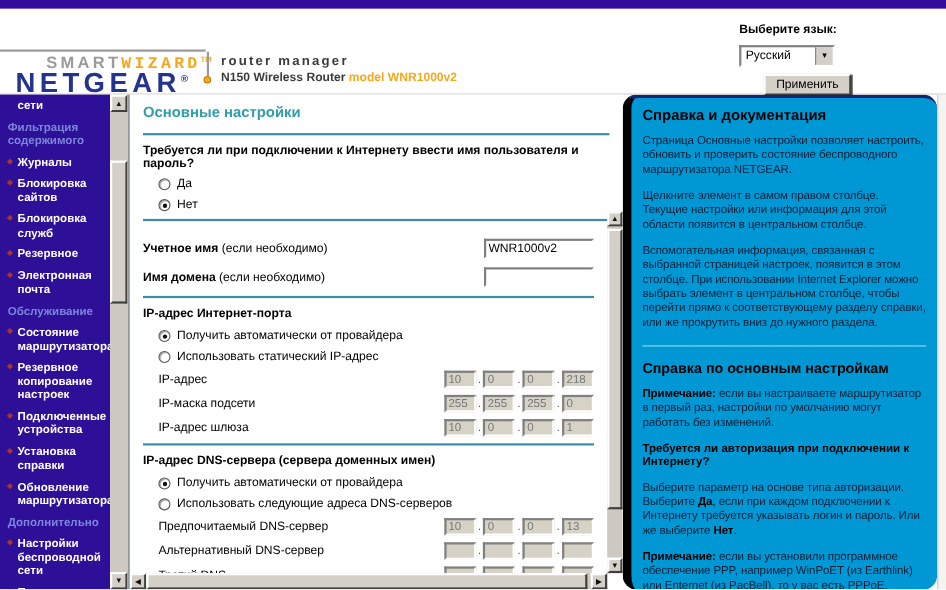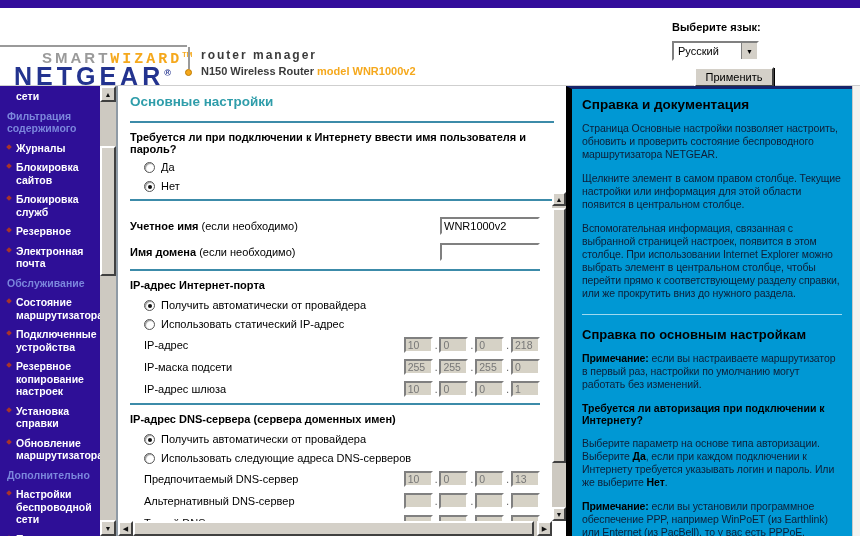--- a/index.html
+++ b/index.html
@@ -101,22 +101,22 @@
 
   .main-hscroll { position:absolute; left:0; bottom:0; right:14px; height:15px; }
   .main-hscroll .sb-btn { position:absolute; top:0; width:15px; height:15px; }
   .main-hscroll .left { left:0; }
   .main-hscroll .right { right:0; }
   .main-hscroll .sb-track { position:absolute; left:15px; right:15px; top:0; height:15px; }
   .main-hscroll .sb-thumb { position:absolute; left:15px; right:18px; top:0; height:15px; }
 
   
   .help { position:absolute; left:566px; top:86px; width:286px; height:450px; background:#0098d4;
-          border-top:3px solid #16246b; border-left:6px solid #000000; overflow:hidden;
-          padding:6px 10px 0 10px; color:#0d1f38; }
+          border-top:3px solid #16246b; border-left:8px solid #000000; overflow:hidden;
+          padding:6px 10px 0 10px; color:#0d1f38;border-radius:13px; }
   .help h1 { font-size:13.5px; font-weight:bold; color:#000; margin:2px 0 10px 0; }
   .help h2 { font-size:13px; font-weight:bold; color:#000; margin:4px 0 10px 0; }
   .help p { font-size:10.5px; line-height:13px; margin:0 0 11px 0; letter-spacing:-0.1px; }
   .help b { color:#000; }
   .help .bold-line { font-size:10.5px; font-weight:bold; color:#000; margin:0 0 11px 0; }
   .help-divider { border:0; border-top:1px solid #9fd9ef; margin:14px 0 12px 0; }
 
   .right-strip { position:absolute; left:852px; top:86px; width:8px; height:450px; background:#f4f3f0;
                  border-left:1px solid #c9c9c9; }
 </style>
@@ -149,22 +149,22 @@
 
   <div class="nav-entry cont"><span class="txt">сети</span></div>
       <div class="nav-entry section"><span class="txt">Фильтрация содержимого</span></div>
       <div class="nav-entry item"><span class="blt"></span><span class="txt">Журналы</span></div>
       <div class="nav-entry item"><span class="blt"></span><span class="txt">Блокировка сайтов</span></div>
       <div class="nav-entry item"><span class="blt"></span><span class="txt">Блокировка служб</span></div>
       <div class="nav-entry item"><span class="blt"></span><span class="txt">Резервное</span></div>
       <div class="nav-entry item"><span class="blt"></span><span class="txt">Электронная почта</span></div>
       <div class="nav-entry section"><span class="txt">Обслуживание</span></div>
       <div class="nav-entry item"><span class="blt"></span><span class="txt">Состояние маршрутизатора</span></div>
+      <div class="nav-entry item"><span class="blt"></span><span class="txt">Резервное копирование настроек</span></div>
       <div class="nav-entry item"><span class="blt"></span><span class="txt">Подключенные устройства</span></div>
-      <div class="nav-entry item"><span class="blt"></span><span class="txt">Резервное копирование настроек</span></div>
       <div class="nav-entry item"><span class="blt"></span><span class="txt">Установка справки</span></div>
       <div class="nav-entry item"><span class="blt"></span><span class="txt">Обновление маршрутизатора</span></div>
       <div class="nav-entry section"><span class="txt">Дополнительно</span></div>
       <div class="nav-entry item"><span class="blt"></span><span class="txt">Настройки беспроводной сети</span></div>
       <div class="nav-entry item"><span class="blt"></span><span class="txt">Переадресация портов / инициирование портов</span></div>
     </div>
 
   <div class="side-scroll">
     <div class="sb-btn up">
         <span>▲</span>

